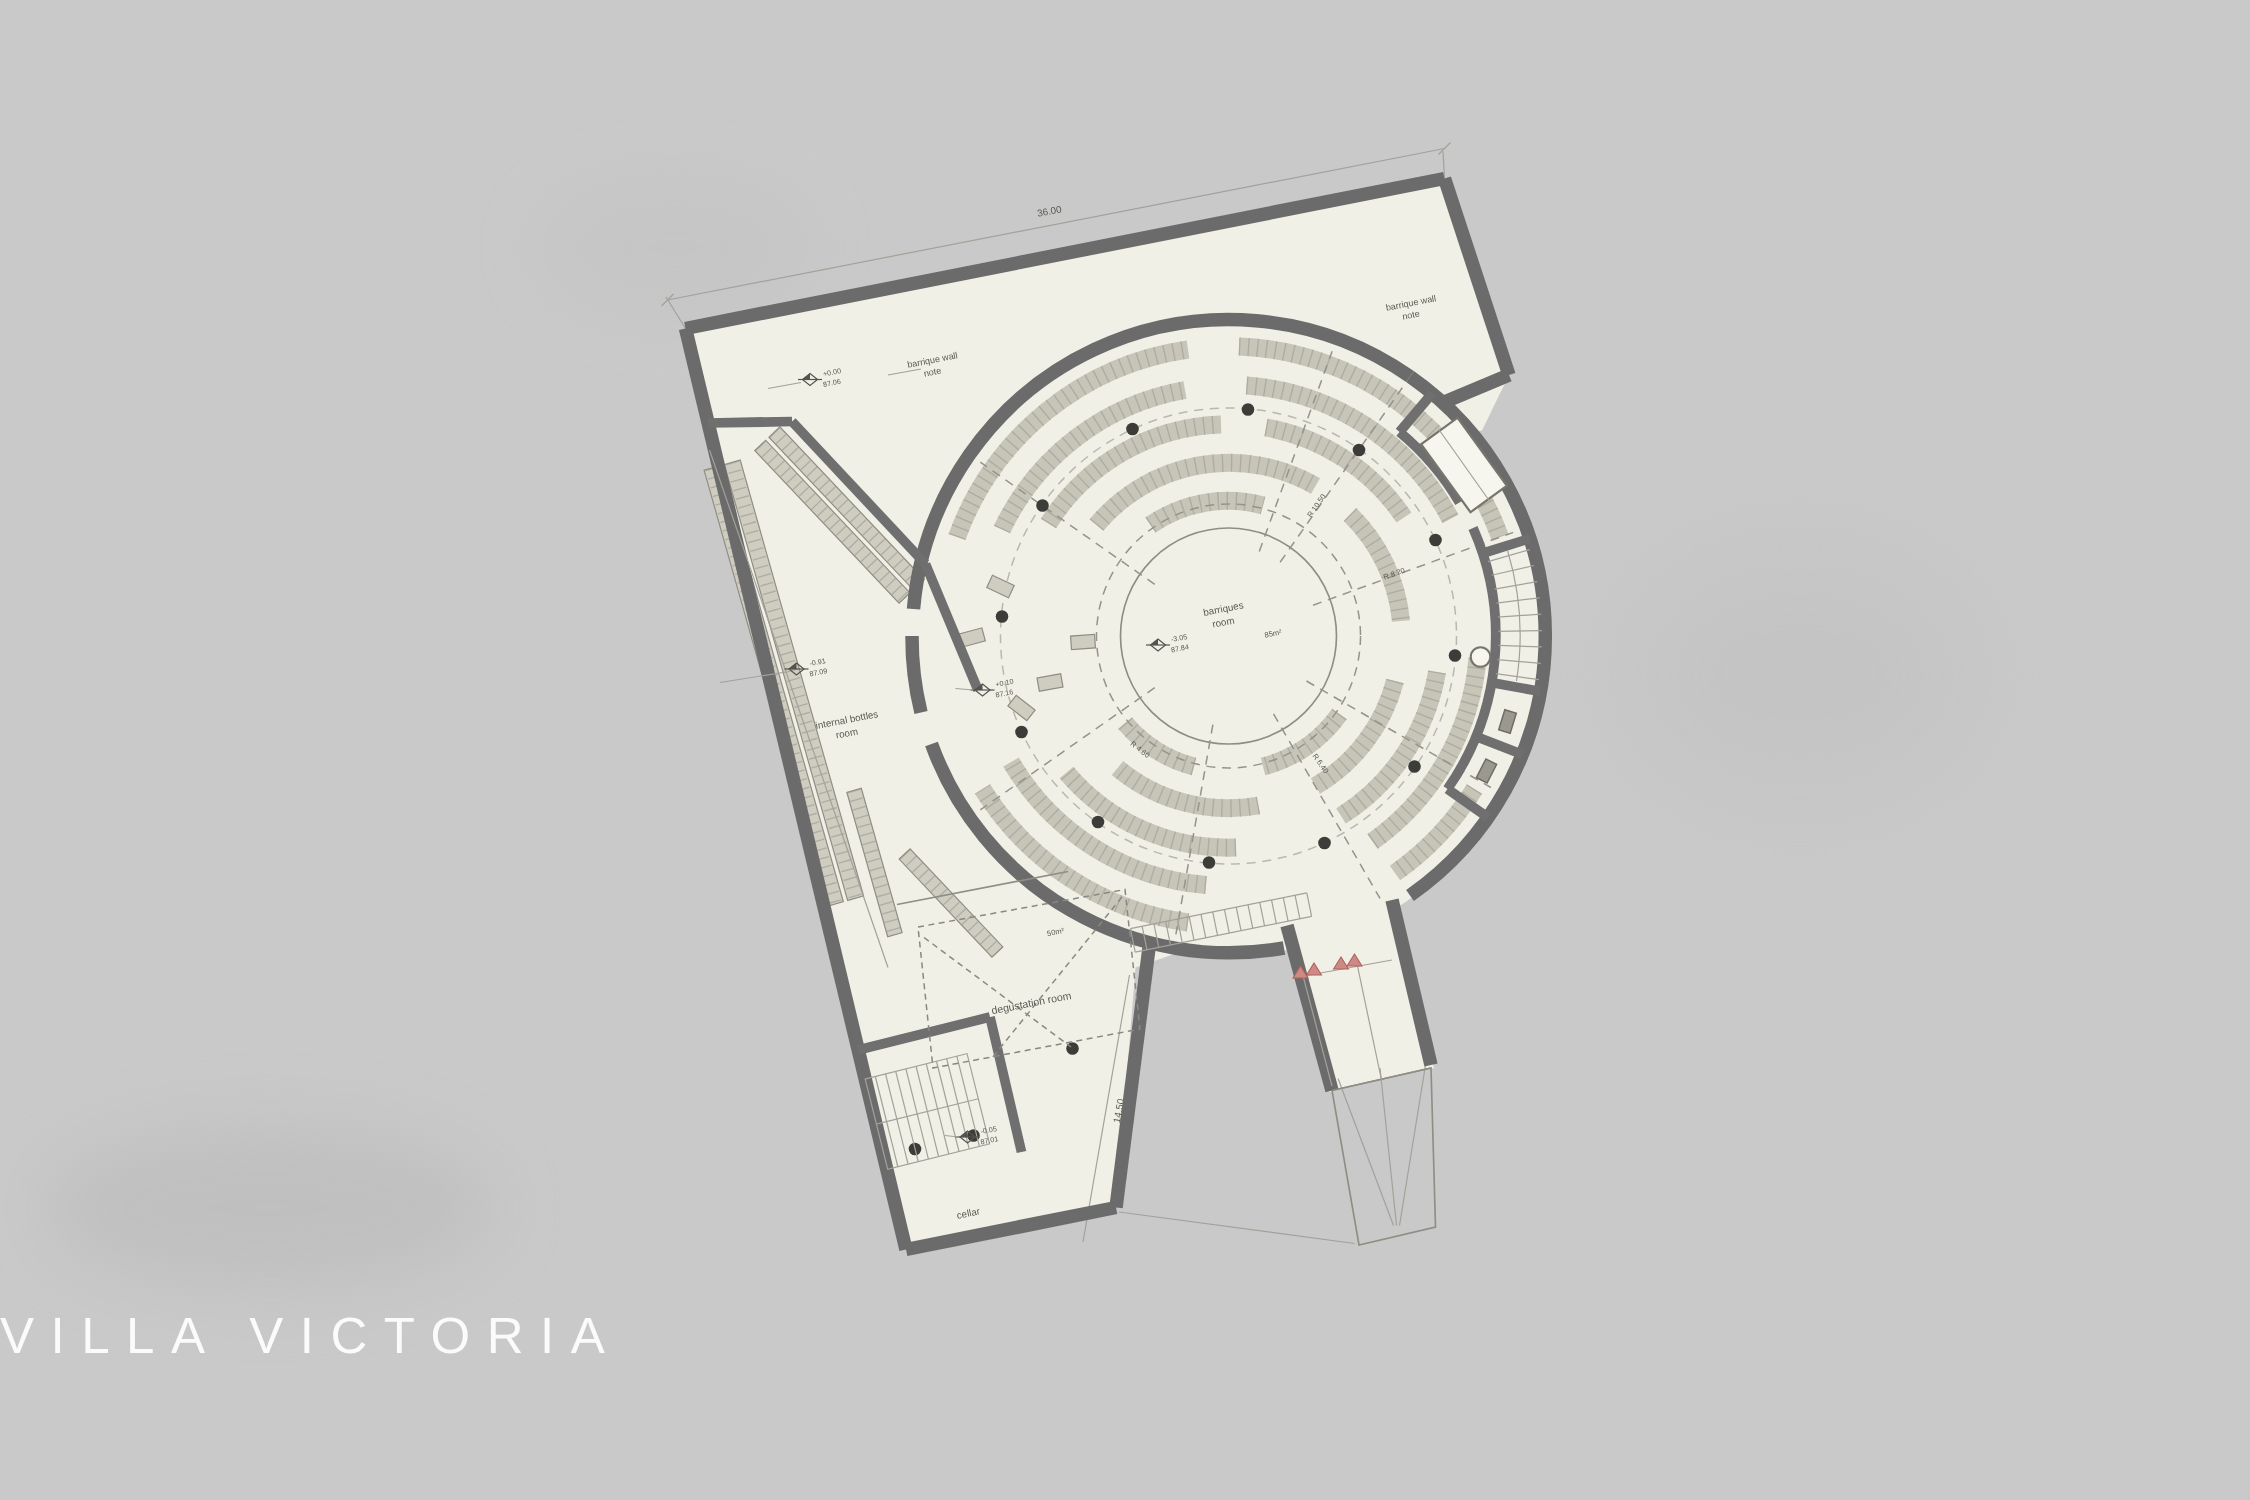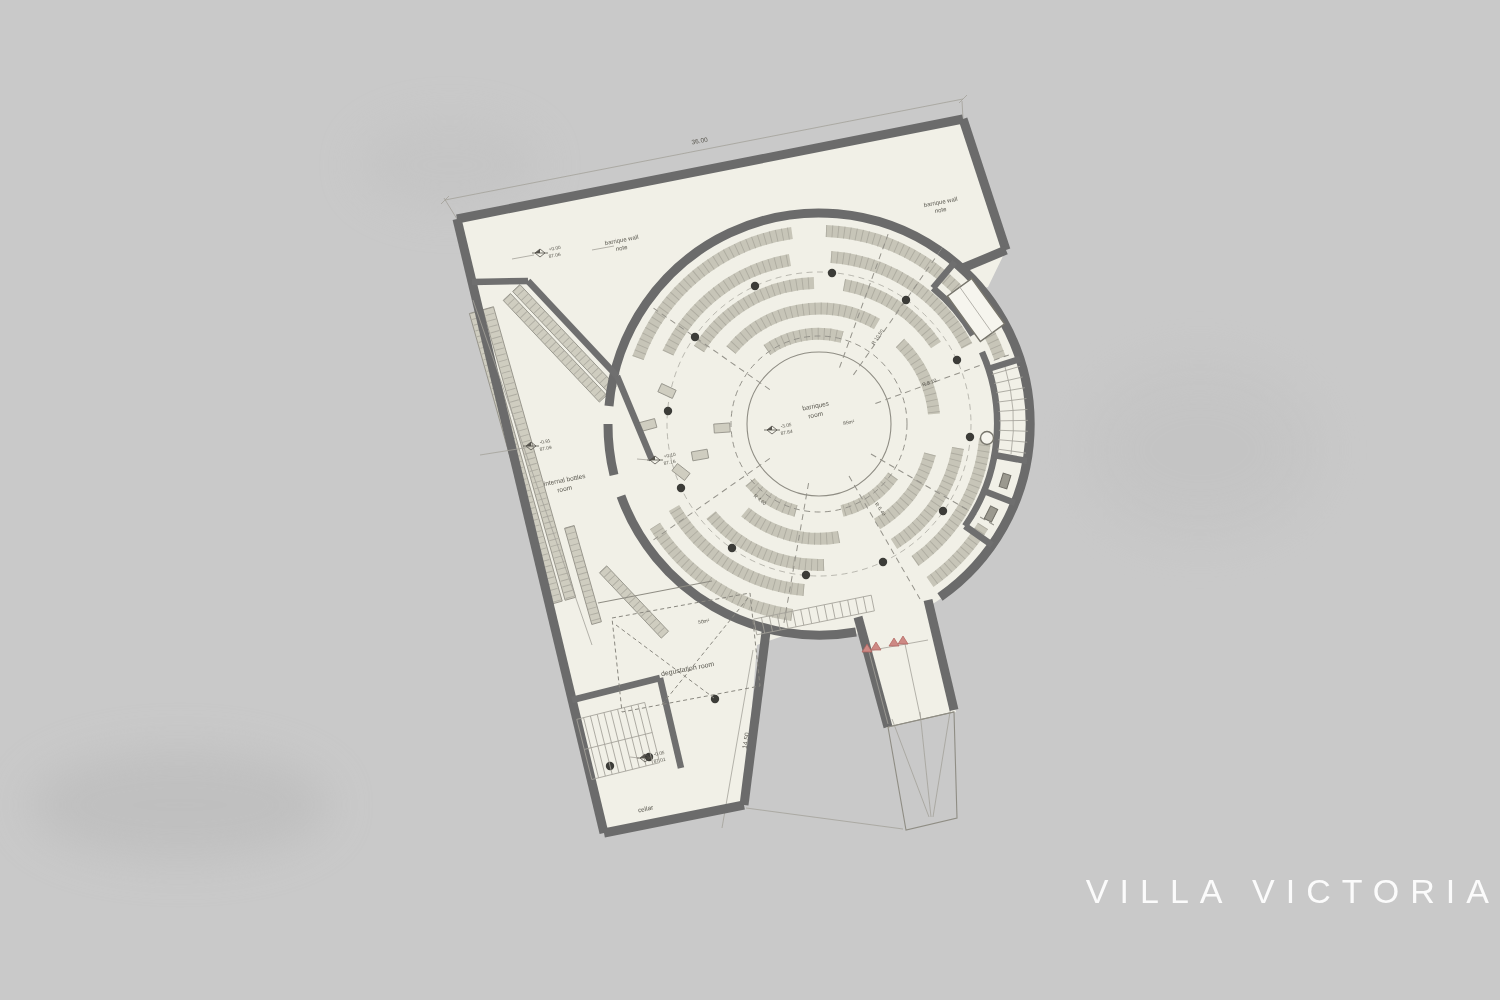--- a/index.html
+++ b/index.html
@@ -25,21 +25,21 @@
   .note{font-size:6px;text-anchor:middle;}
   .lbl{font-size:7px;text-anchor:middle;}
   .lbl2{font-size:6.5px;text-anchor:middle;}
   .tiny{font-size:5px;text-anchor:middle;}
   .lvl{font-size:4.8px;text-anchor:start;}
   .dim{font-size:6.5px;text-anchor:middle;}
   .mark{stroke:#55534d;stroke-width:.8;fill:none;}
   .markf{fill:#55534d;stroke:none;}
   .fixture{fill:#9b998f;stroke:#6f6d65;stroke-width:1;}
   .redg{fill:#cd8984;stroke:#b0605c;stroke-width:.7;}
-  .title{position:absolute;left:0;right:0;top:872px;text-align:right;
+  .title{position:absolute;left:0;right:0;top:872px;text-align:left;
          color:#fbfbfb;font-size:34px;font-weight:300;letter-spacing:11px;}
 </style>
 </head>
 <body>
 
 <div class="canvas">
   <div class="smudge s1"></div>
   <div class="smudge s2"></div>
   <div class="smudge s3"></div>
 

